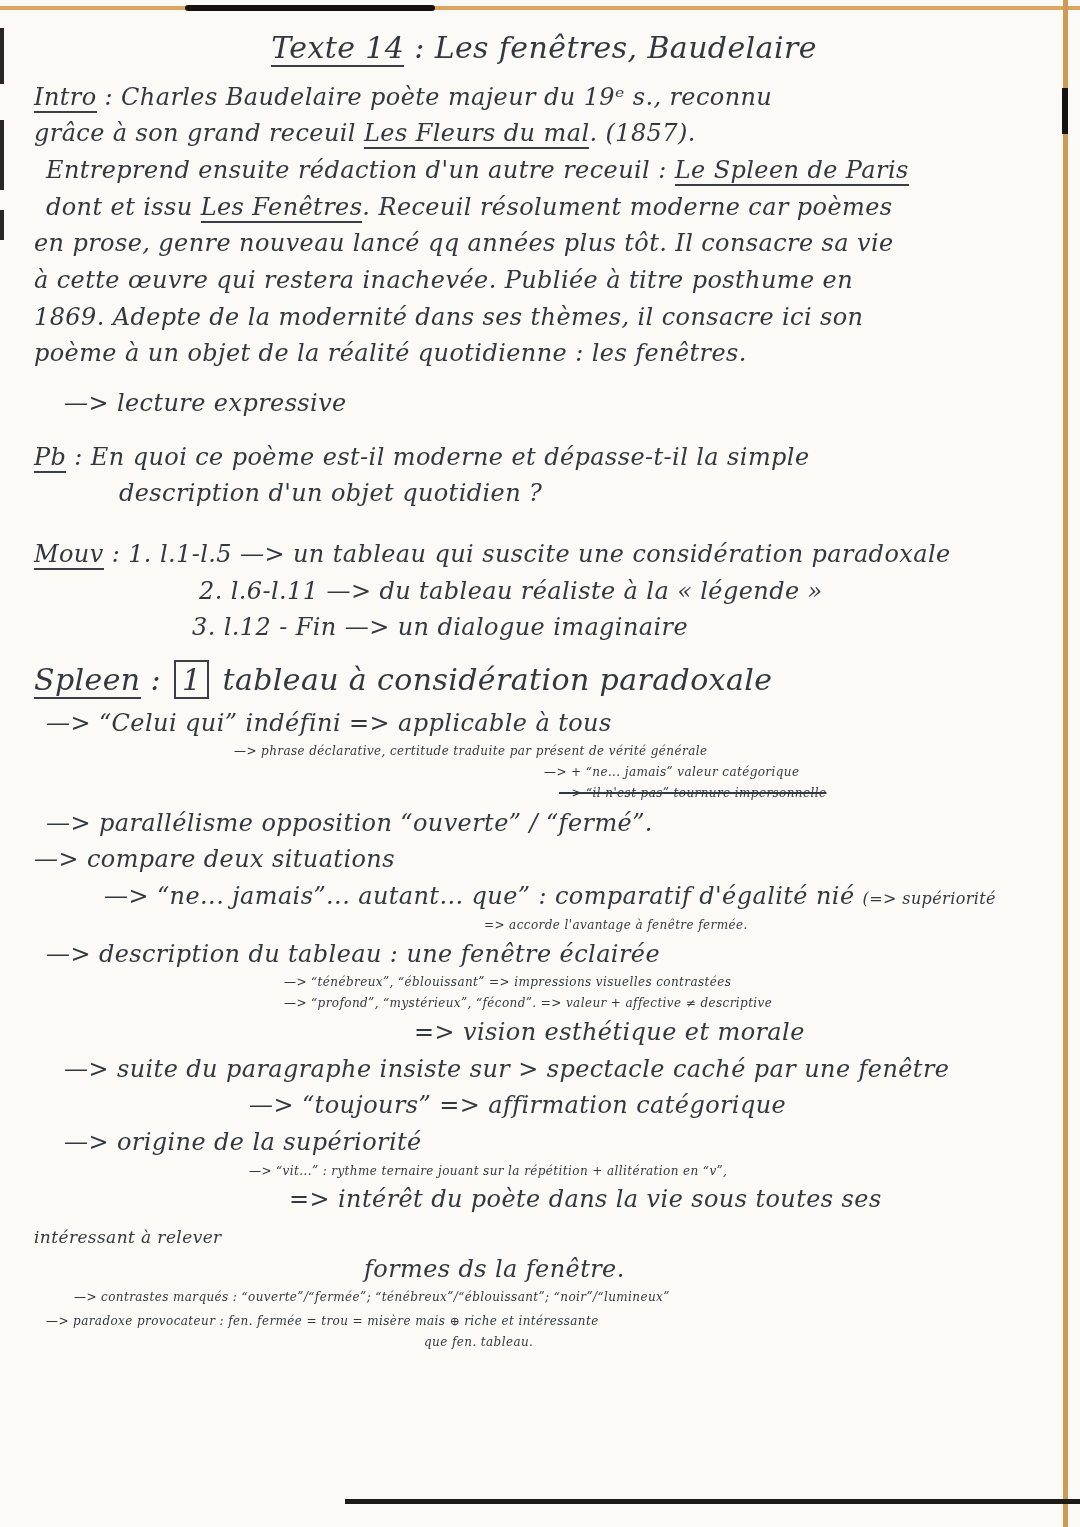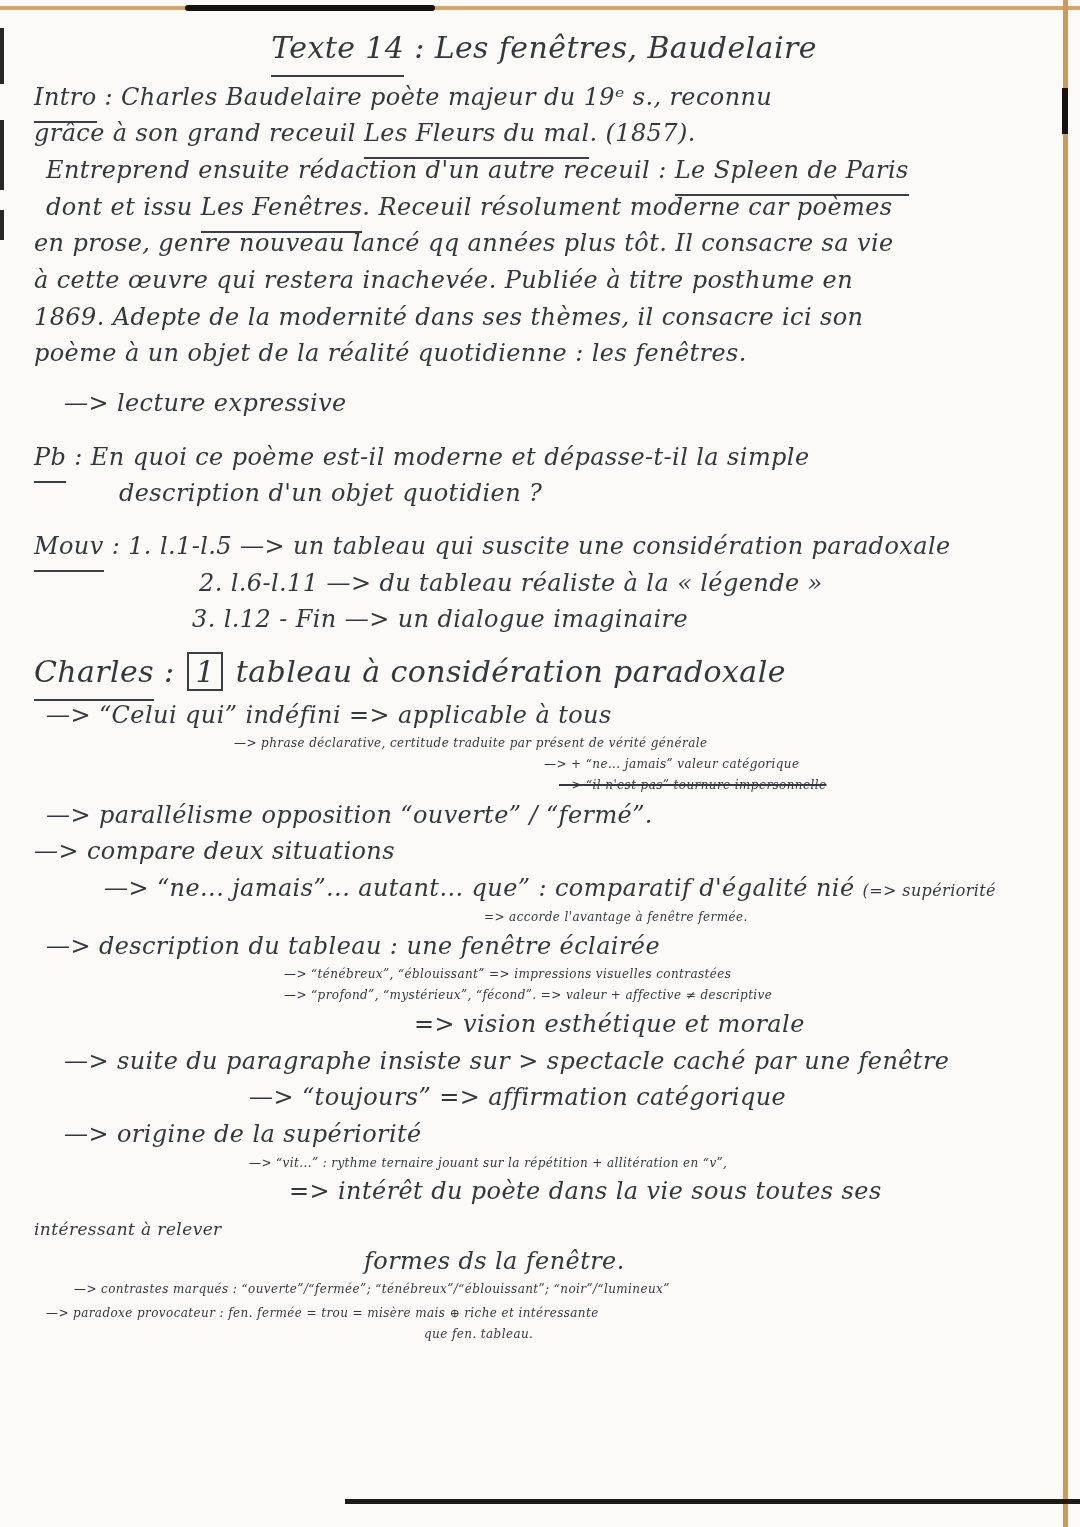--- a/index.html
+++ b/index.html
@@ -22,21 +22,21 @@
   .rule-bottom{position:absolute;left:345px;top:1499px;width:735px;height:5px;background:#1d1b18;}
   .content{
     position:absolute;left:34px;top:28px;right:26px;bottom:40px;
   }
   .line{margin-bottom:5px;line-height:1.32;letter-spacing:.4px;}
   .line.center{text-align:center;}
   .lg{font-size:30px;}
   .md{font-size:24px;}
   .sm{font-size:12px;}
   .xs2{font-size:17px;}
-  .seg.u{border-bottom:2px solid #3a3f45;padding-bottom:10px;text-align:center;}
+  .seg.u{border-bottom:2px solid #3a3f45;padding-bottom:0;text-align:center;}
   .seg.box{border:2px solid #3a3f45;padding:0 6px;margin:0 3px;}
   .seg.xs{font-size:16px;}
   .line.strike .seg{text-decoration:line-through;text-decoration-thickness:2px;}
 </style>
 </head>
 <body>
 
 <div class="page">
   <div class="edge-top"></div>
   <div class="edge-right"></div>
@@ -53,24 +53,24 @@
       <div class="line md"><span class="seg">grâce à son grand receuil </span><span class="seg u">Les Fleurs du mal</span><span class="seg">. (1857).</span></div>
       <div class="line md" style="margin-left: 12px;"><span class="seg">Entreprend ensuite rédaction d'un autre receuil : </span><span class="seg u">Le Spleen de Paris</span></div>
       <div class="line md" style="margin-left: 12px;"><span class="seg">dont et issu </span><span class="seg u">Les Fenêtres</span><span class="seg">. Receuil résolument moderne car poèmes</span></div>
       <div class="line md"><span class="seg">en prose, genre nouveau lancé qq années plus tôt. Il consacre sa vie</span></div>
       <div class="line md"><span class="seg">à cette œuvre qui restera inachevée. Publiée à titre posthume en</span></div>
       <div class="line md"><span class="seg">1869. Adepte de la modernité dans ses thèmes, il consacre ici son</span></div>
       <div class="line md"><span class="seg">poème à un objet de la réalité quotidienne : les fenêtres.</span></div>
       <div class="line md" style="margin-left: 30px; margin-top: 18px;"><span class="seg">—&gt; lecture expressive</span></div>
       <div class="line md" style="margin-top: 22px;"><span class="seg u">Pb</span><span class="seg"> : En quoi ce poème est-il moderne et dépasse-t-il la simple</span></div>
       <div class="line md" style="margin-left: 85px;"><span class="seg">description d'un objet quotidien ?</span></div>
-      <div class="line md" style="margin-top: 21px;"><span class="seg u">Mouv</span><span class="seg"> : 1. l.1-l.5 —&gt; un tableau qui suscite une considération paradoxale</span></div>
+      <div class="line md" style="margin-top: 29px;"><span class="seg u">Mouv</span><span class="seg"> : 1. l.1-l.5 —&gt; un tableau qui suscite une considération paradoxale</span></div>
       <div class="line md" style="margin-left: 165px;"><span class="seg">2. l.6-l.11 —&gt; du tableau réaliste à la « légende »</span></div>
       <div class="line md" style="margin-left: 158px;"><span class="seg">3. l.12 - Fin —&gt; un dialogue imaginaire</span></div>
-      <div class="line lg" style="margin-top: 16px;"><span class="seg u">Charles</span><span class="seg"> : </span><span class="seg box">1</span><span class="seg"> tableau à considération paradoxale</span></div>
+      <div class="line lg" style="margin-top: 16px;"><span class="seg u">Spleen</span><span class="seg"> : </span><span class="seg box">1</span><span class="seg"> tableau à considération paradoxale</span></div>
       <div class="line md" style="margin-left: 12px; margin-top: 8px;"><span class="seg">—&gt; “Celui qui” indéfini =&gt; applicable à tous</span></div>
       <div class="line sm" style="margin-left: 200px;"><span class="seg">—&gt; phrase déclarative, certitude traduite par présent de vérité générale</span></div>
       <div class="line sm" style="margin-left: 510px;"><span class="seg">—&gt; + “ne... jamais” valeur catégorique</span></div>
       <div class="line sm strike" style="margin-left: 525px;"><span class="seg">—&gt; “il n'est pas” tournure impersonnelle</span></div>
       <div class="line md" style="margin-left: 12px; margin-top: 6px;"><span class="seg">—&gt; parallélisme opposition “ouverte” / “fermé”.</span></div>
       <div class="line md" style=""><span class="seg">—&gt; compare deux situations</span></div>
       <div class="line md" style="margin-left: 12px; text-align: center;"><span class="seg">—&gt; “ne... jamais”... autant... que” : comparatif d'égalité nié </span><span class="seg xs">(=&gt; supériorité</span></div>
       <div class="line sm" style="margin-left: 450px;"><span class="seg">=&gt; accorde l'avantage à fenêtre fermée.</span></div>
       <div class="line md" style="margin-left: 12px;"><span class="seg">—&gt; description du tableau : une fenêtre éclairée</span></div>
       <div class="line sm" style="margin-left: 250px;"><span class="seg">—&gt; “ténébreux”, “éblouissant” =&gt; impressions visuelles contrastées</span></div>

